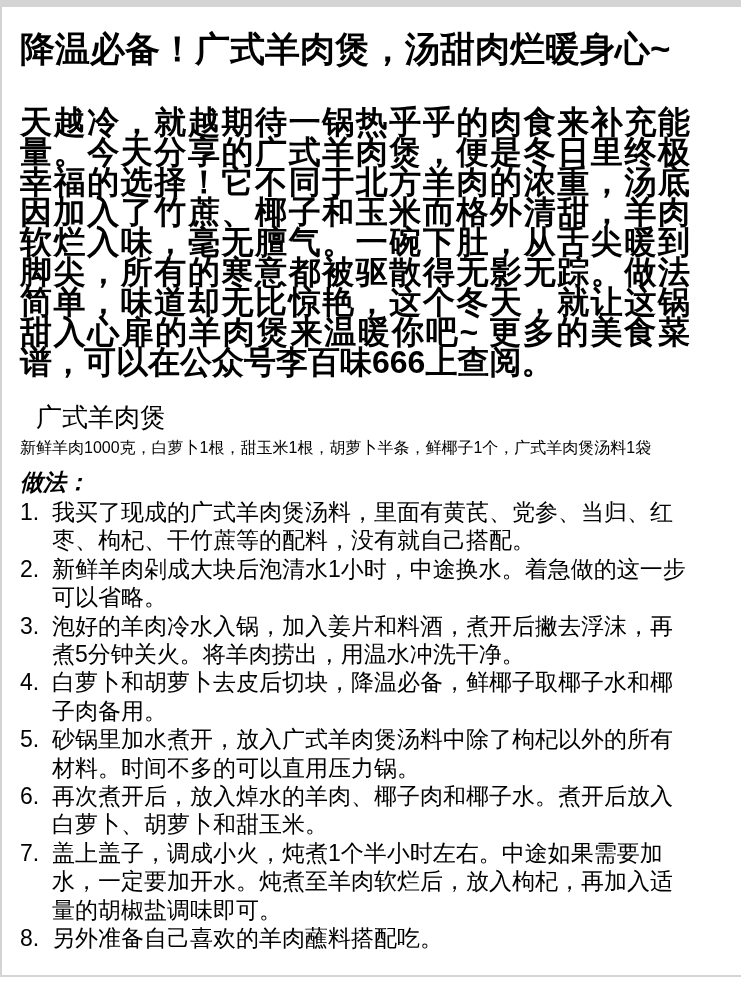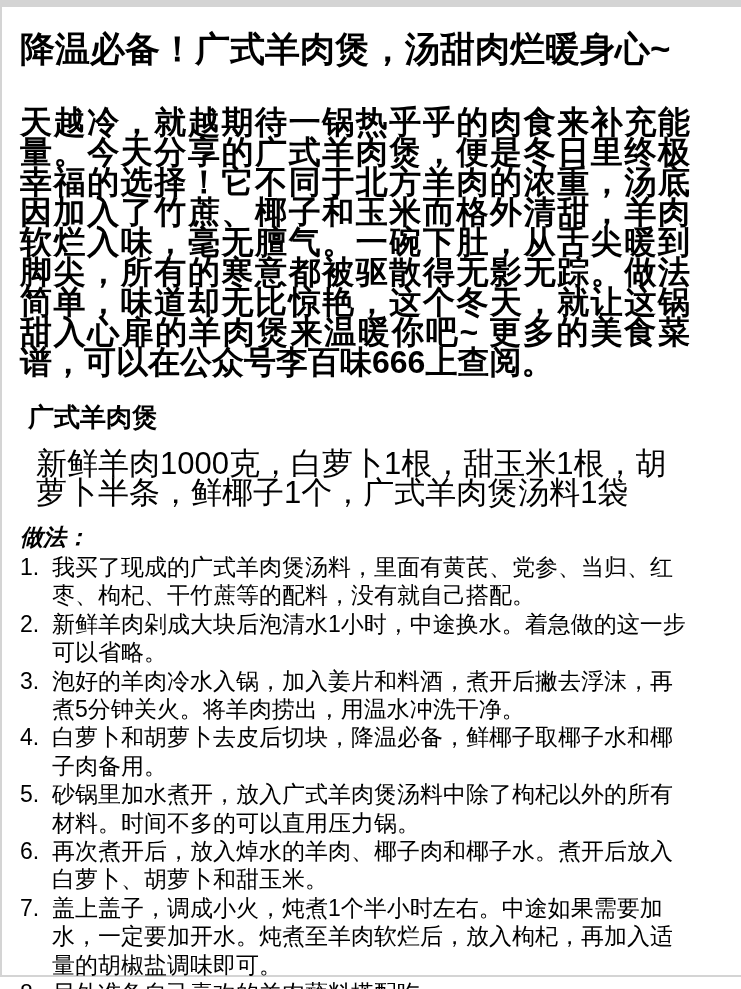--- a/index.html
+++ b/index.html
@@ -50,35 +50,35 @@
   p.intro {
     font-size: 32px;
     font-weight: bold;
     line-height: 30px;
     margin: 36px 0 0 0;
     text-align: justify;
     word-break: break-all;
   }
   h2.recipe-name {
     font-size: 26px;
-    font-weight: bold;
+    font-weight: normal;
     line-height: 32px;
-    margin: 24px 0 0 8px;
+    margin: 24px 0 0 16px;
   }
   h3.sub-heading {
     font-size: 23px;
     font-weight: bold;
     line-height: 28px;
     margin: 6px 0 0 0;
   }
   p.body-text {
-    font-size: 31px;
+    font-size: 16px;
     font-weight: normal;
     line-height: 29px;
-    margin: 16px;
+    margin: 0;
     text-align: left;
     word-break: break-all;
   }
   h3.steps-heading {
     font-style: italic;
   }
   .steps {
     margin-top: 2px;
   }
   .step {

